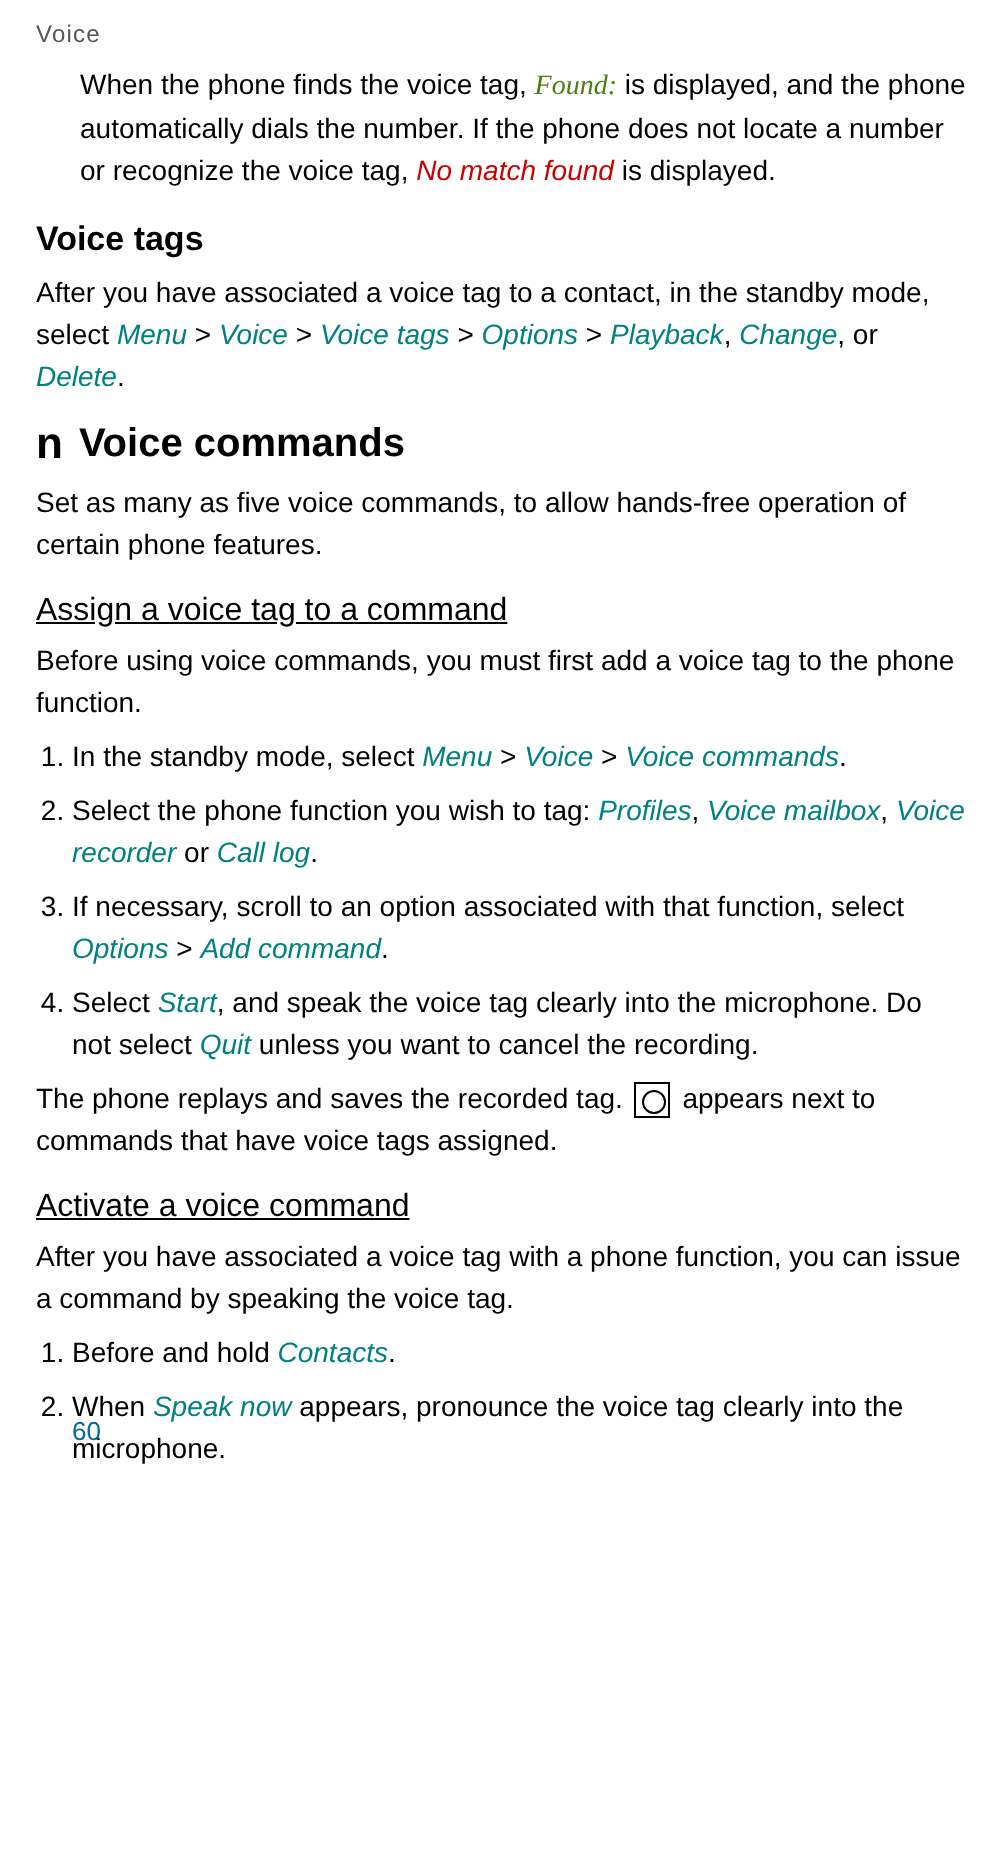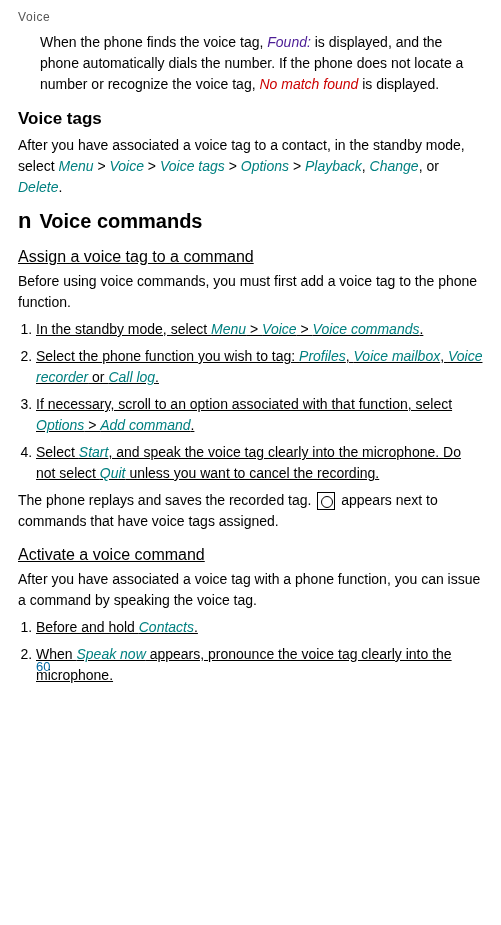--- a/index.html
+++ b/index.html
@@ -54,39 +54,39 @@
       color: #000;
     }
     .subsection-heading {
       font-size: 16px;
       font-weight: normal;
       text-decoration: underline;
       margin-top: 14px;
       margin-bottom: 5px;
     }
     .colored {
-      color: #4c1d95;
+      color: #4d7c0f;
       font-style: italic;
+      font-family: Liberation Serif, serif;
     }
     .colored-red {
       color: #cc0000;
       font-style: italic;
     }
     .colored-teal {
       color: #008080;
       font-style: italic;
     }
     ol {
       padding-left: 18px;
       margin-bottom: 6px;
     }
     ol li {
       margin-bottom: 6px;
       line-height: 1.5;
-      text-decoration: underline;
     }
     .icon-inline {
       display: inline-block;
       width: 18px;
       height: 18px;
       border: 1px solid #000;
       vertical-align: middle;
       margin: 0 2px;
       position: relative;
     }
@@ -129,20 +129,21 @@
 
   <p>
     <span>After you have associated a voice tag to a contact, in the standby mode, select </span><span class="colored-teal">Menu</span><span> &gt; </span><span class="colored-teal">Voice</span><span> &gt; </span><span class="colored-teal">Voice tags</span><span> &gt; </span><span class="colored-teal">Options</span><span> &gt; </span><span class="colored-teal">Playback</span><span>, </span><span class="colored-teal">Change</span><span>, or </span><span class="colored-teal">Delete</span><span>.</span>
   </p>
 
   <div class="voice-commands-heading-row">
     <span class="section-letter">n</span>
     <span class="section-main-title">Voice commands</span>
   </div>
 
+  <p>Set as many as five voice commands, to allow hands-free operation of certain phone features.</p>
 
   <div class="subsection-heading">Assign a voice tag to a command</div>
 
   <p>Before using voice commands, you must first add a voice tag to the phone function.</p>
 
   <ol>
     <li>
       <span>In the standby mode, select </span><span class="colored-teal">Menu</span><span> &gt; </span><span class="colored-teal">Voice</span><span> &gt; </span><span class="colored-teal">Voice commands</span><span>.</span>
     </li>
     <li>

